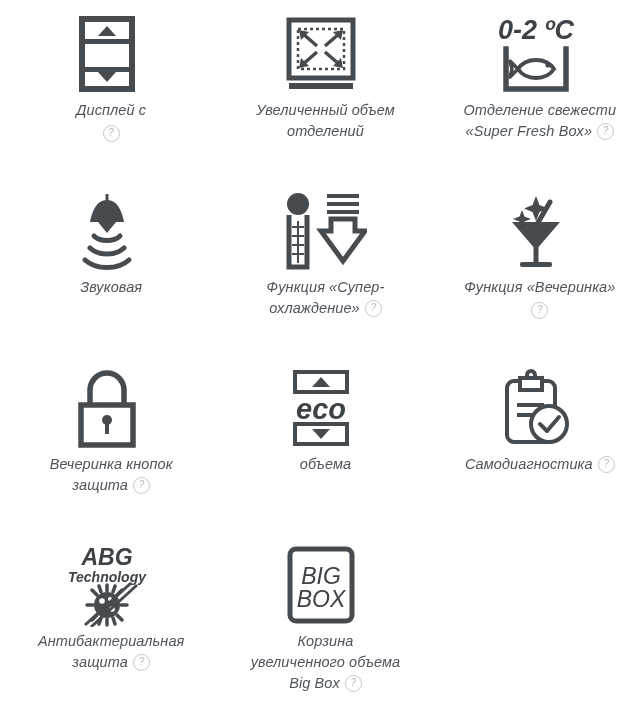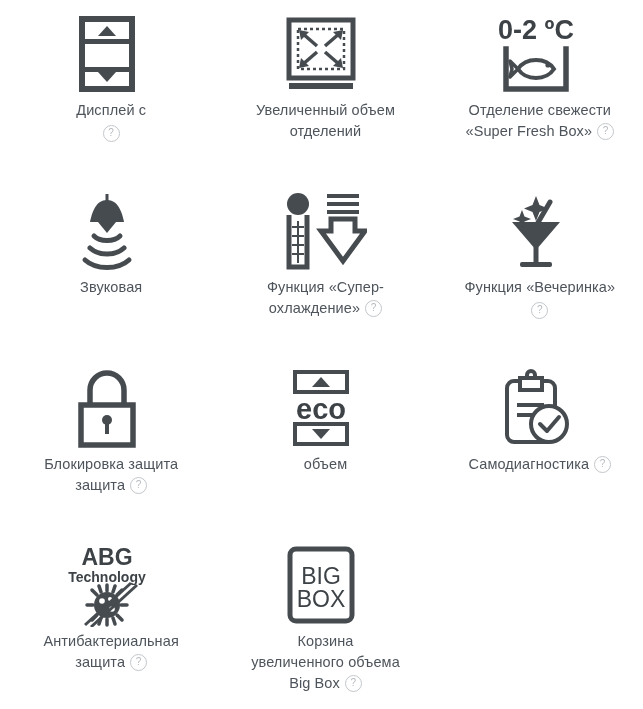--- a/index.html
+++ b/index.html
@@ -20,20 +20,21 @@
     grid-auto-rows: 177px;
     width: 643px;
     box-sizing: border-box;
   }
   .feature-cell {
     display: flex;
     flex-direction: column;
     align-items: center;
     padding-top: 8px;
     box-sizing: border-box;
+    font-style: italic;
   }
   .icon-wrap {
     height: 92px;
     display: flex;
     align-items: center;
     justify-content: center;
   }
   .icon-wrap svg {
     display: block;
   }
@@ -199,37 +200,37 @@
   <div class="feature-cell">
     <div class="icon-wrap">
       <svg width="62" height="80" viewBox="0 0 62 80">
         <path d="M14 38 L14 22 A17 17 0 0 1 48 22 L48 38" fill="none" stroke="#464b50" stroke-width="5.5"></path>
         <rect x="5" y="37" width="52" height="40" fill="none" stroke="#464b50" stroke-width="5.5"></rect>
         <circle cx="31" cy="52" r="5" fill="#464b50"></circle>
         <rect x="29" y="53" width="4" height="13" fill="#464b50"></rect>
       </svg>
     </div>
     <div class="caption">
-      <span class="badge-line">Блокировка защита</span>
+      <span class="badge-line">Вечеринка кнопок</span>
       <span class="badge-line nowrap"><span>защита</span><span class="help-badge">?</span></span>
     </div>
   </div>
 
   <div class="feature-cell">
     <div class="icon-wrap">
       <svg width="64" height="80" viewBox="0 0 64 80">
         <rect x="6" y="4" width="52" height="20" fill="none" stroke="#464b50" stroke-width="4"></rect>
         <polygon points="32,9 41,19 23,19" fill="#464b50"></polygon>
         <text x="32" y="51" text-anchor="middle" font-family="Liberation Sans, sans-serif" font-size="29" font-weight="bold" fill="#3d4247">eco</text>
         <rect x="6" y="56" width="52" height="20" fill="none" stroke="#464b50" stroke-width="4"></rect>
         <polygon points="32,71 23,61 41,61" fill="#464b50"></polygon>
       </svg>
     </div>
     <div class="caption">
-      <span class="badge-line">объем</span>
+      <span class="badge-line">объема</span>
     </div>
   </div>
 
   <div class="feature-cell">
     <div class="icon-wrap">
       <svg width="76" height="78" viewBox="0 0 76 78">
         <path d="M24 12 L16 12 A7 7 0 0 0 9 19 L9 66 A7 7 0 0 0 16 73 L50 73 A7 7 0 0 0 57 66 L57 19 A7 7 0 0 0 50 12 L42 12" fill="none" stroke="#464b50" stroke-width="4"></path>
         <rect x="22" y="9" width="22" height="12" fill="none" stroke="#464b50" stroke-width="4"></rect>
         <path d="M29 9 L29 6 A4 4 0 0 1 37 6 L37 9" fill="none" stroke="#464b50" stroke-width="4"></path>
         <line x1="19" y1="36" x2="46" y2="36" stroke="#464b50" stroke-width="4"></line>

